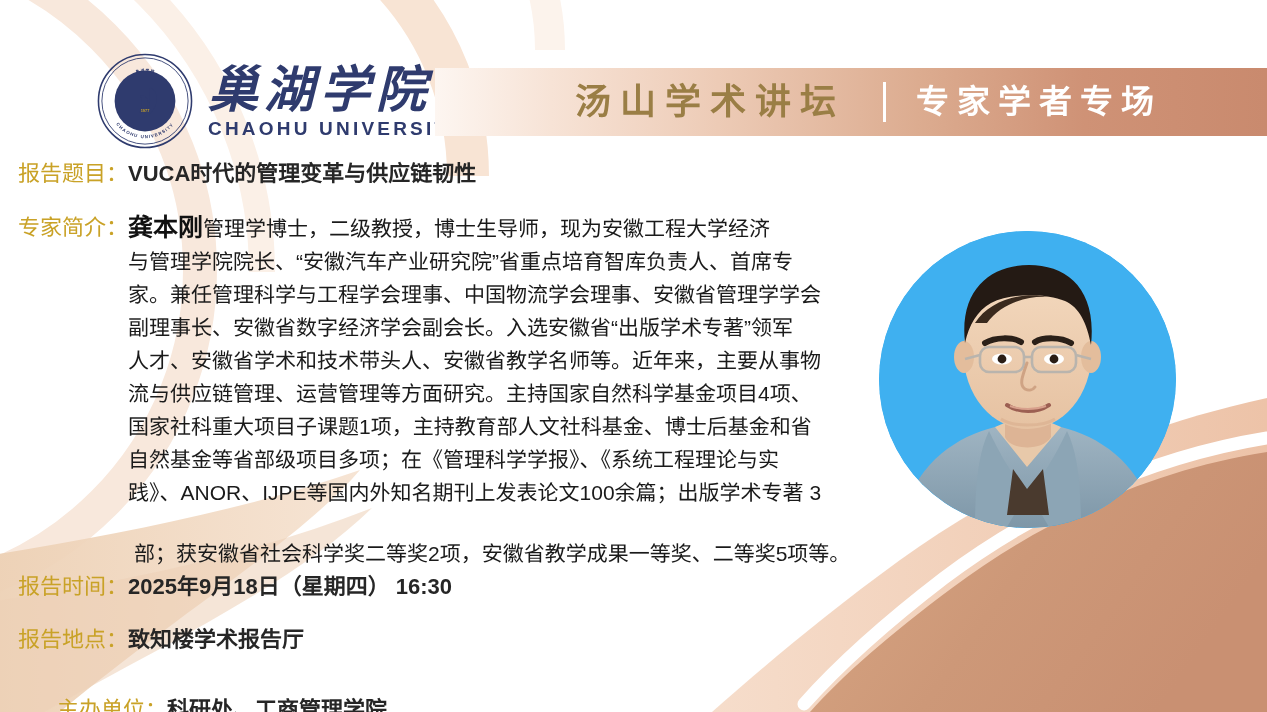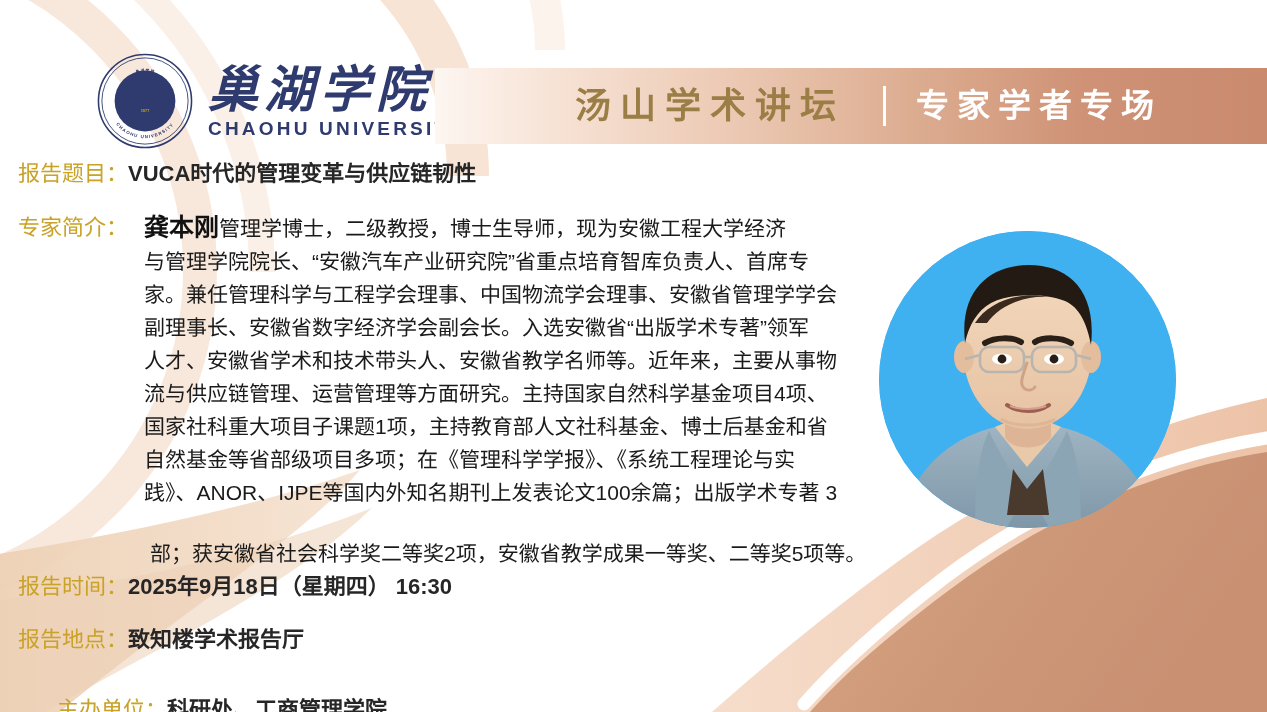--- a/index.html
+++ b/index.html
@@ -68,21 +68,21 @@
     margin-top: 2px;
     white-space: nowrap;
   }
 
   
   .banner {
     position: absolute;
     left: 435px;
     top: 68px;
     width: 832px;
-    height: 76px;
+    height: 68px;
     background: linear-gradient(to right,
         #fdf6f1 0%,
         #f7e3d6 14%,
         #edcbb6 34%,
         #dcac90 58%,
         #cf9276 78%,
         #c98a6e 100%);
     display: flex;
     align-items: center;
   }
@@ -141,21 +141,20 @@
   #row-place { left: 18px; top: 624px; }
   #row-host  { left: 18px; top: 694px; margin-left: 39px; }
 
   
   #row-bio {
     position: absolute;
     left: 18px;
     top: 211px;
     display: flex;
     align-items: flex-start;
-    gap: 16px;
   }
   .bio-label {
     font-family: "Liberation Sans", sans-serif;
     font-size: 22px;
     font-weight: 500;
     color: #c9a227;
     line-height: 33px;
     flex: 0 0 auto;
     white-space: nowrap;
   }

